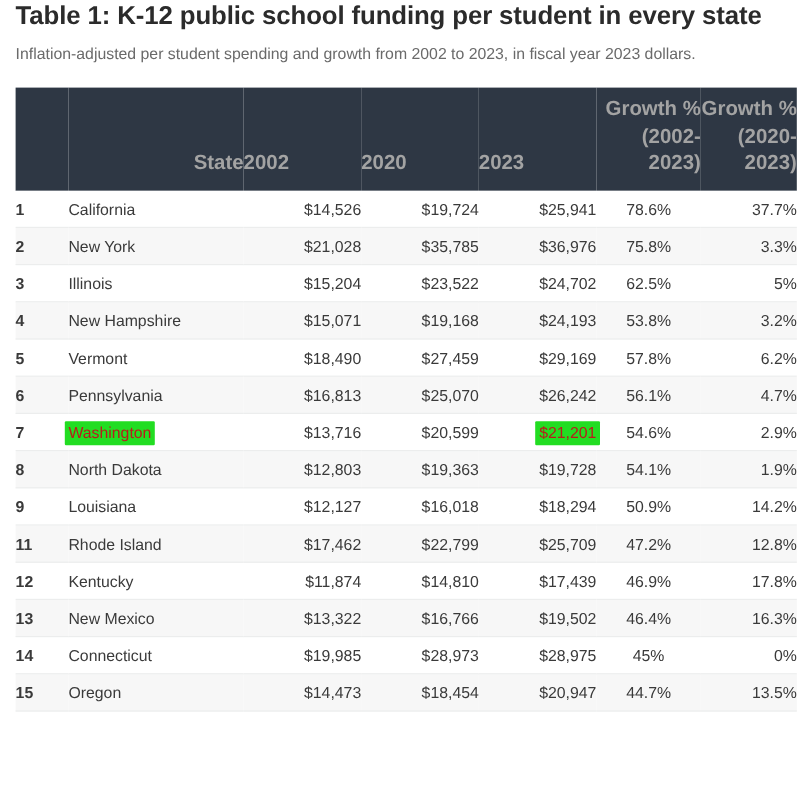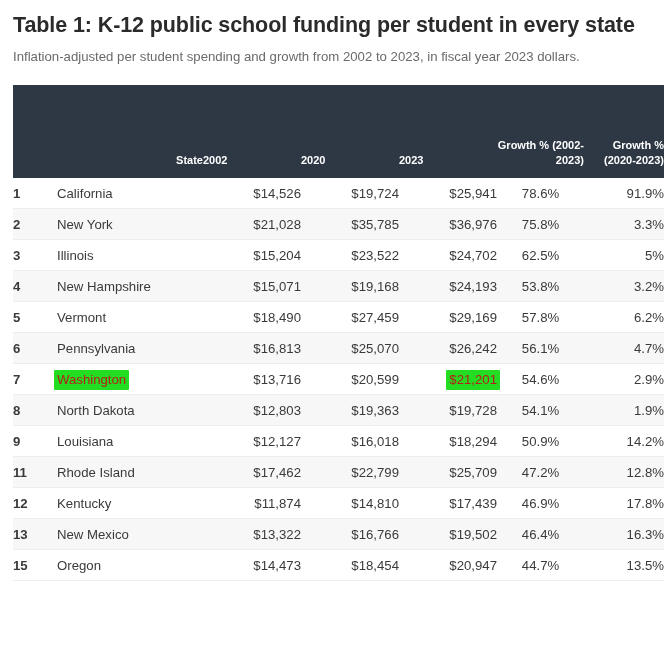--- a/index.html
+++ b/index.html
@@ -19,21 +19,20 @@
   .page {
     position: relative;
     width: 666px;
     height: 672px;
     box-sizing: border-box;
     padding: 0 13px;
   }
 
   
   .caption {
-    padding-top: 12px;
   }
   .table-title {
     font-size: 21.5px;
     font-weight: bold;
     line-height: 1.28;
     color: #2b2b2b;
     letter-spacing: -0.1px;
     margin: 0;
     max-width: 625px;
   }
@@ -52,27 +51,27 @@
   }
   table.data-table {
     width: 640px;
     border-collapse: collapse;
     table-layout: fixed;
     font-size: 13.2px;
   }
 
   table.data-table thead th {
     background: #2e3744;
-    color: #ffffff;
+    color: #a3a3a3;
     font-weight: bold;
-    font-size: 11px;
+    font-size: 17px;
     line-height: 1.33;
     vertical-align: bottom;
     padding: 7px 0 11px 0;
-    height: 93px;
+    height: 74px;
     box-sizing: border-box;
   }
   th.col-idx   { width: 44px;  padding-left: 5px; text-align: left; }
   th.col-state { width: 146px; text-align: right; }
   th.col-num   { width: 98px;  text-align: left; padding-right: 11px; }
   th.col-pct   { width: 87px;  text-align: right; padding-right: 11px; }
   th.col-pct-last { width: 80px; text-align: right; padding-right: 1px; }
 
   table.data-table tbody td {
     font-size: 13.2px;
@@ -151,21 +150,21 @@
         </tr>
       </thead>
       <tbody id="table-body">
           <tr>
             <td class="c-idx">1</td>
             <td class="c-state">California</td>
             <td class="c-num">$14,526</td>
             <td class="c-num">$19,724</td>
             <td class="c-num">$25,941</td>
             <td class="c-pct">78.6%</td>
-            <td class="c-pct-last">91.9%</td>
+            <td class="c-pct-last">37.7%</td>
           </tr>
           <tr>
             <td class="c-idx">2</td>
             <td class="c-state">New York</td>
             <td class="c-num">$21,028</td>
             <td class="c-num">$35,785</td>
             <td class="c-num">$36,976</td>
             <td class="c-pct">75.8%</td>
             <td class="c-pct-last">3.3%</td>
           </tr>
@@ -253,20 +252,29 @@
           <tr>
             <td class="c-idx">13</td>
             <td class="c-state">New Mexico</td>
             <td class="c-num">$13,322</td>
             <td class="c-num">$16,766</td>
             <td class="c-num">$19,502</td>
             <td class="c-pct">46.4%</td>
             <td class="c-pct-last">16.3%</td>
           </tr>
           <tr>
+            <td class="c-idx">14</td>
+            <td class="c-state">Connecticut</td>
+            <td class="c-num">$19,985</td>
+            <td class="c-num">$28,973</td>
+            <td class="c-num">$28,975</td>
+            <td class="c-pct">45%</td>
+            <td class="c-pct-last">0%</td>
+          </tr>
+          <tr>
             <td class="c-idx">15</td>
             <td class="c-state">Oregon</td>
             <td class="c-num">$14,473</td>
             <td class="c-num">$18,454</td>
             <td class="c-num">$20,947</td>
             <td class="c-pct">44.7%</td>
             <td class="c-pct-last">13.5%</td>
           </tr>
         </tbody>
     </table>

